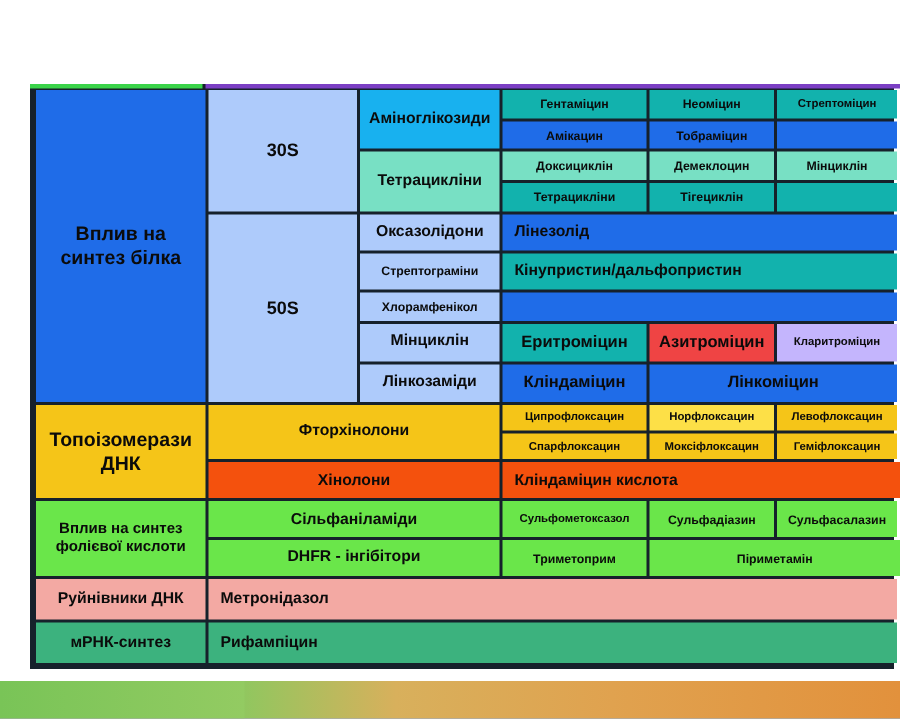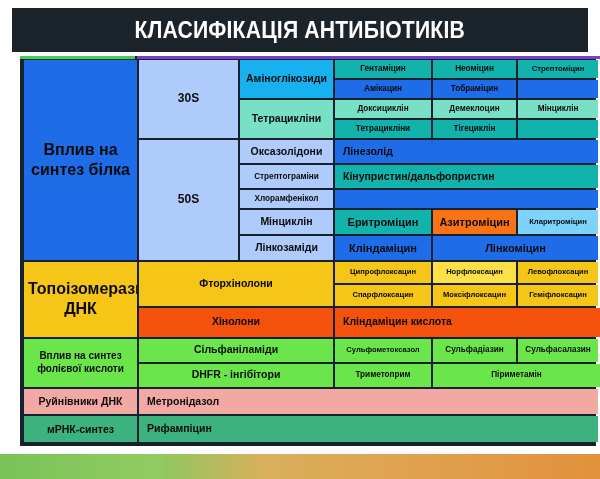--- a/index.html
+++ b/index.html
@@ -47,21 +47,21 @@
     text-align:center;
     vertical-align:middle;
     font-weight:bold;
     color:#0b0b0b;
     font-size:9.5px;
     line-height:1.12;
     white-space:nowrap;
     overflow:hidden;
     font-family:"Liberation Sans", sans-serif;
   }
-  td.cat{font-size:16px;white-space:normal;line-height:1.25;}
+  td.cat{font-size:13px;white-space:normal;line-height:1.25;}
   td.sub{font-size:11px;}
   td.ribo{font-size:12px;}
   td.grp{font-size:10.5px;}
   td.wide{font-size:10.5px;}
   td.left{text-align:left;padding-left:8px;}
   td.sm{font-size:8.2px;}
   td.xs{font-size:7.6px;}
   td.blank{font-size:0;}
 
   
@@ -72,23 +72,20 @@
   .botbar-l{
     position:absolute;left:0;top:454px;width:163px;height:25px;
     background:linear-gradient(90deg,#79c457 0%,#93cb62 100%);
   }
 </style>
 </head>
 <body>
 
 <div class="page">
 
-  <div class="header">
-    <div class="header-title">КЛАСИФІКАЦІЯ АНТИБІОТИКІВ</div>
-  </div>
 
   <div class="frame">
     <table class="tbl">
       <colgroup>
         <col style="width:113px">
           <col style="width:99px">
           <col style="width:93px">
         <col style="width:96px">
           <col style="width:83px">
           <col style="width:80px">
@@ -129,22 +126,22 @@
         <td class="sm" style="background:#aecbfb">Стрептограміни</td>
         <td class="wide left" colspan="3" style="background:#12b2ad">Кінупристин/дальфопристин</td>
       </tr>
       <tr>
         <td class="sm" style="background:#aecbfb">Хлорамфенікол</td>
         <td class="wide left blank" colspan="3" style="background:#1f6ce8"></td>
       </tr>
       <tr>
         <td class="grp" style="background:#aecbfb">Мінциклін</td>
         <td class="sub" style="background:#12b2ad">Еритроміцин</td>
-        <td class="sub" style="background:#f97316">Азитроміцин</td>
-        <td class="xs" style="background:#7dd3fc">Кларитроміцин</td>
+        <td class="sub" style="background:#ef4444">Азитроміцин</td>
+        <td class="xs" style="background:#c4b5fd">Кларитроміцин</td>
       </tr>
       <tr>
         <td class="grp" style="background:#aecbfb">Лінкозаміди</td>
         <td class="sub" style="background:#1f6ce8">Кліндаміцин</td>
         <td class="sub" colspan="2" style="background:#1f6ce8">Лінкоміцин</td>
       </tr>
 
       <tr>
         <td class="cat" rowspan="3" style="background:#f5c518">Топоізомерази<br>ДНК</td>
         <td class="grp" colspan="2" rowspan="2" style="background:#f5c518">Фторхінолони</td>

